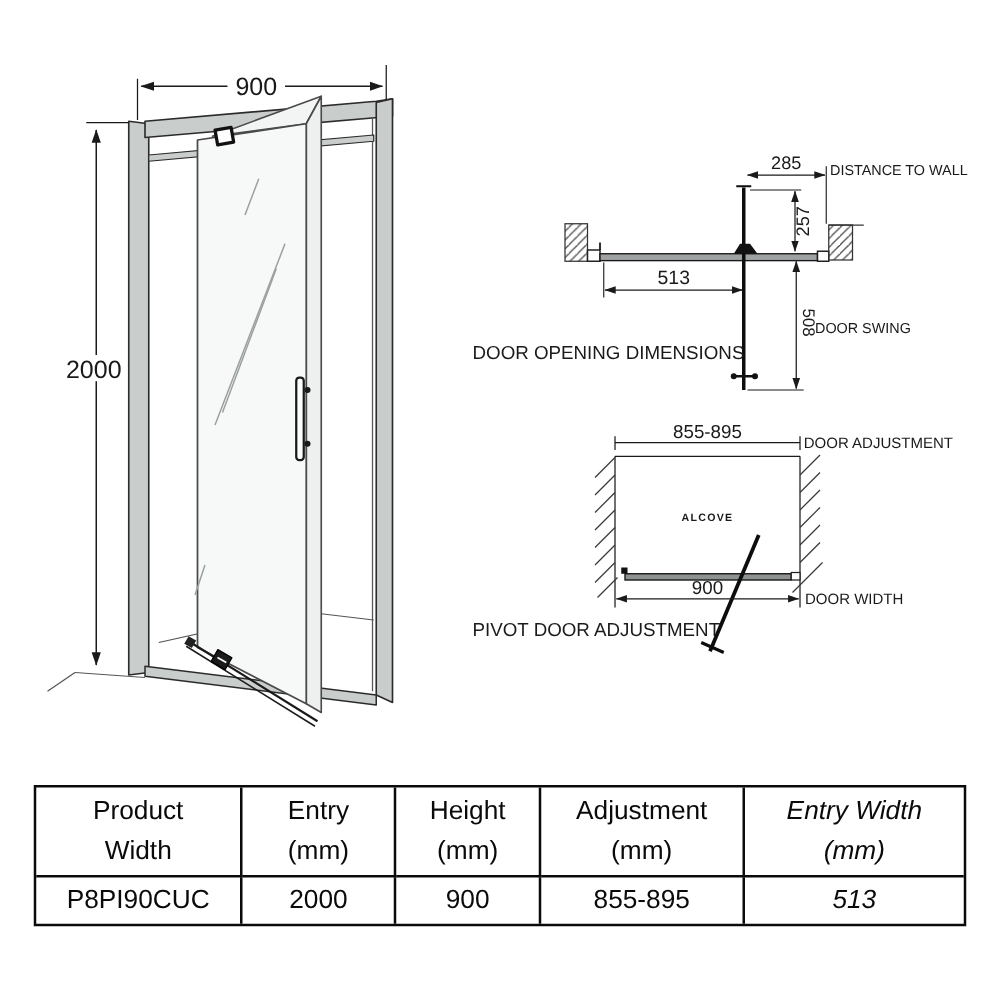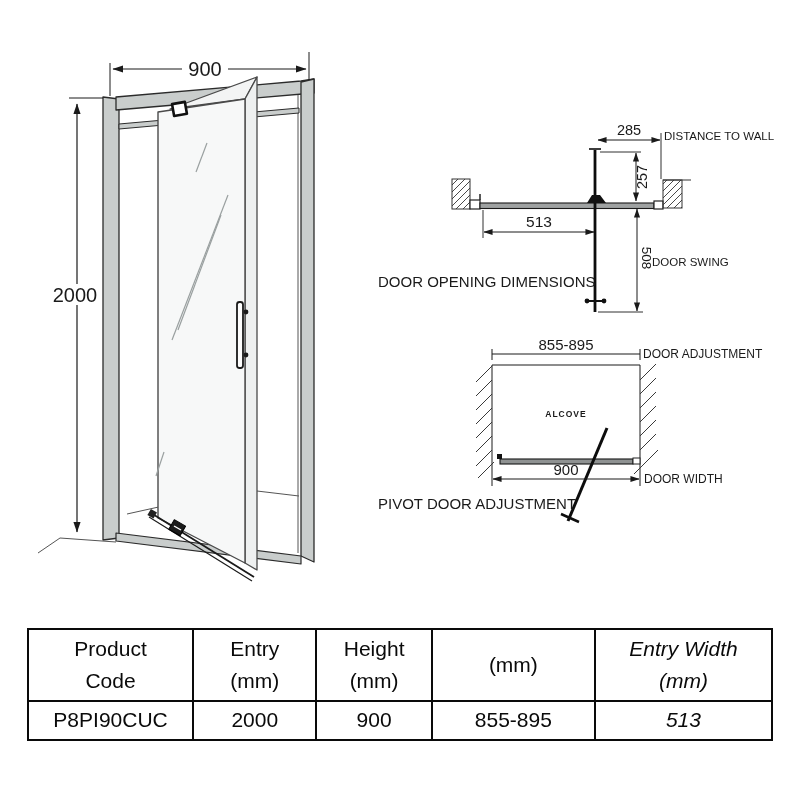--- a/index.html
+++ b/index.html
@@ -173,31 +173,32 @@
       <text x="566" y="475" font-size="15" text-anchor="middle">900</text>
       <text x="644" y="483" font-size="12">DOOR WIDTH</text>
     </g>
     <text x="378" y="509" font-size="15">PIVOT DOOR ADJUSTMENT</text>
   </g>
 </svg>
 
 <div class="spec-table">
   <div class="cell">
     <span>Product</span>
-    <span>Code</span>
+    <span>Width</span>
   </div>
   <div class="cell">
     <span>Entry</span>
     <span>(mm)</span>
   </div>
   <div class="cell">
     <span>Height</span>
     <span>(mm)</span>
   </div>
   <div class="cell">
+    <span>Adjustment</span>
     <span>(mm)</span>
   </div>
   <div class="cell">
     <span>Entry Width</span>
     <span>(mm)</span>
   </div>
   <div class="cell">
       <span>P8PI90CUC</span>
     </div>
   <div class="cell">

